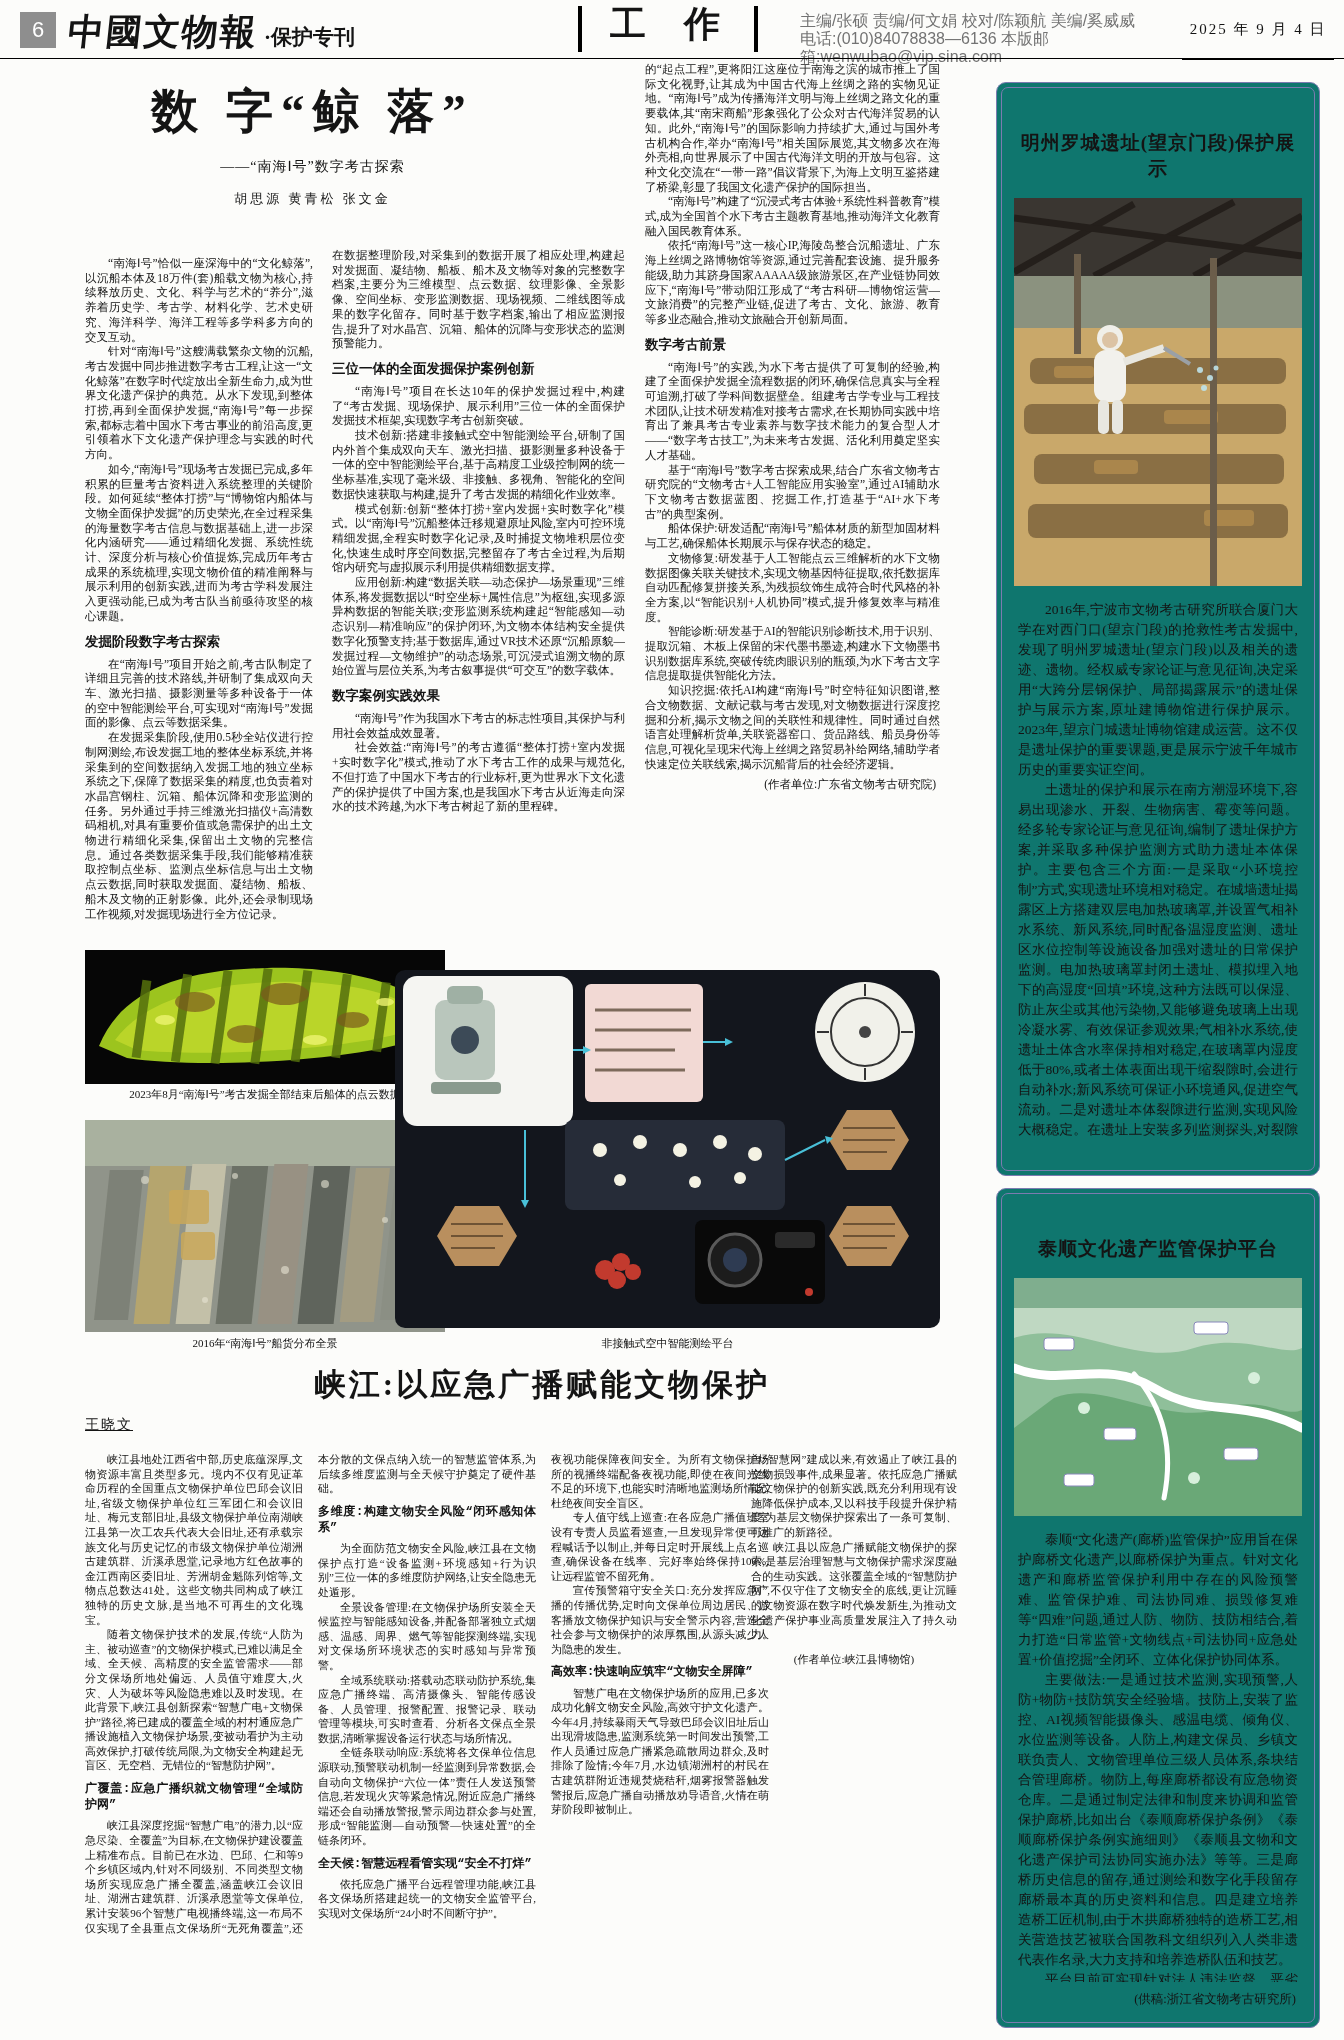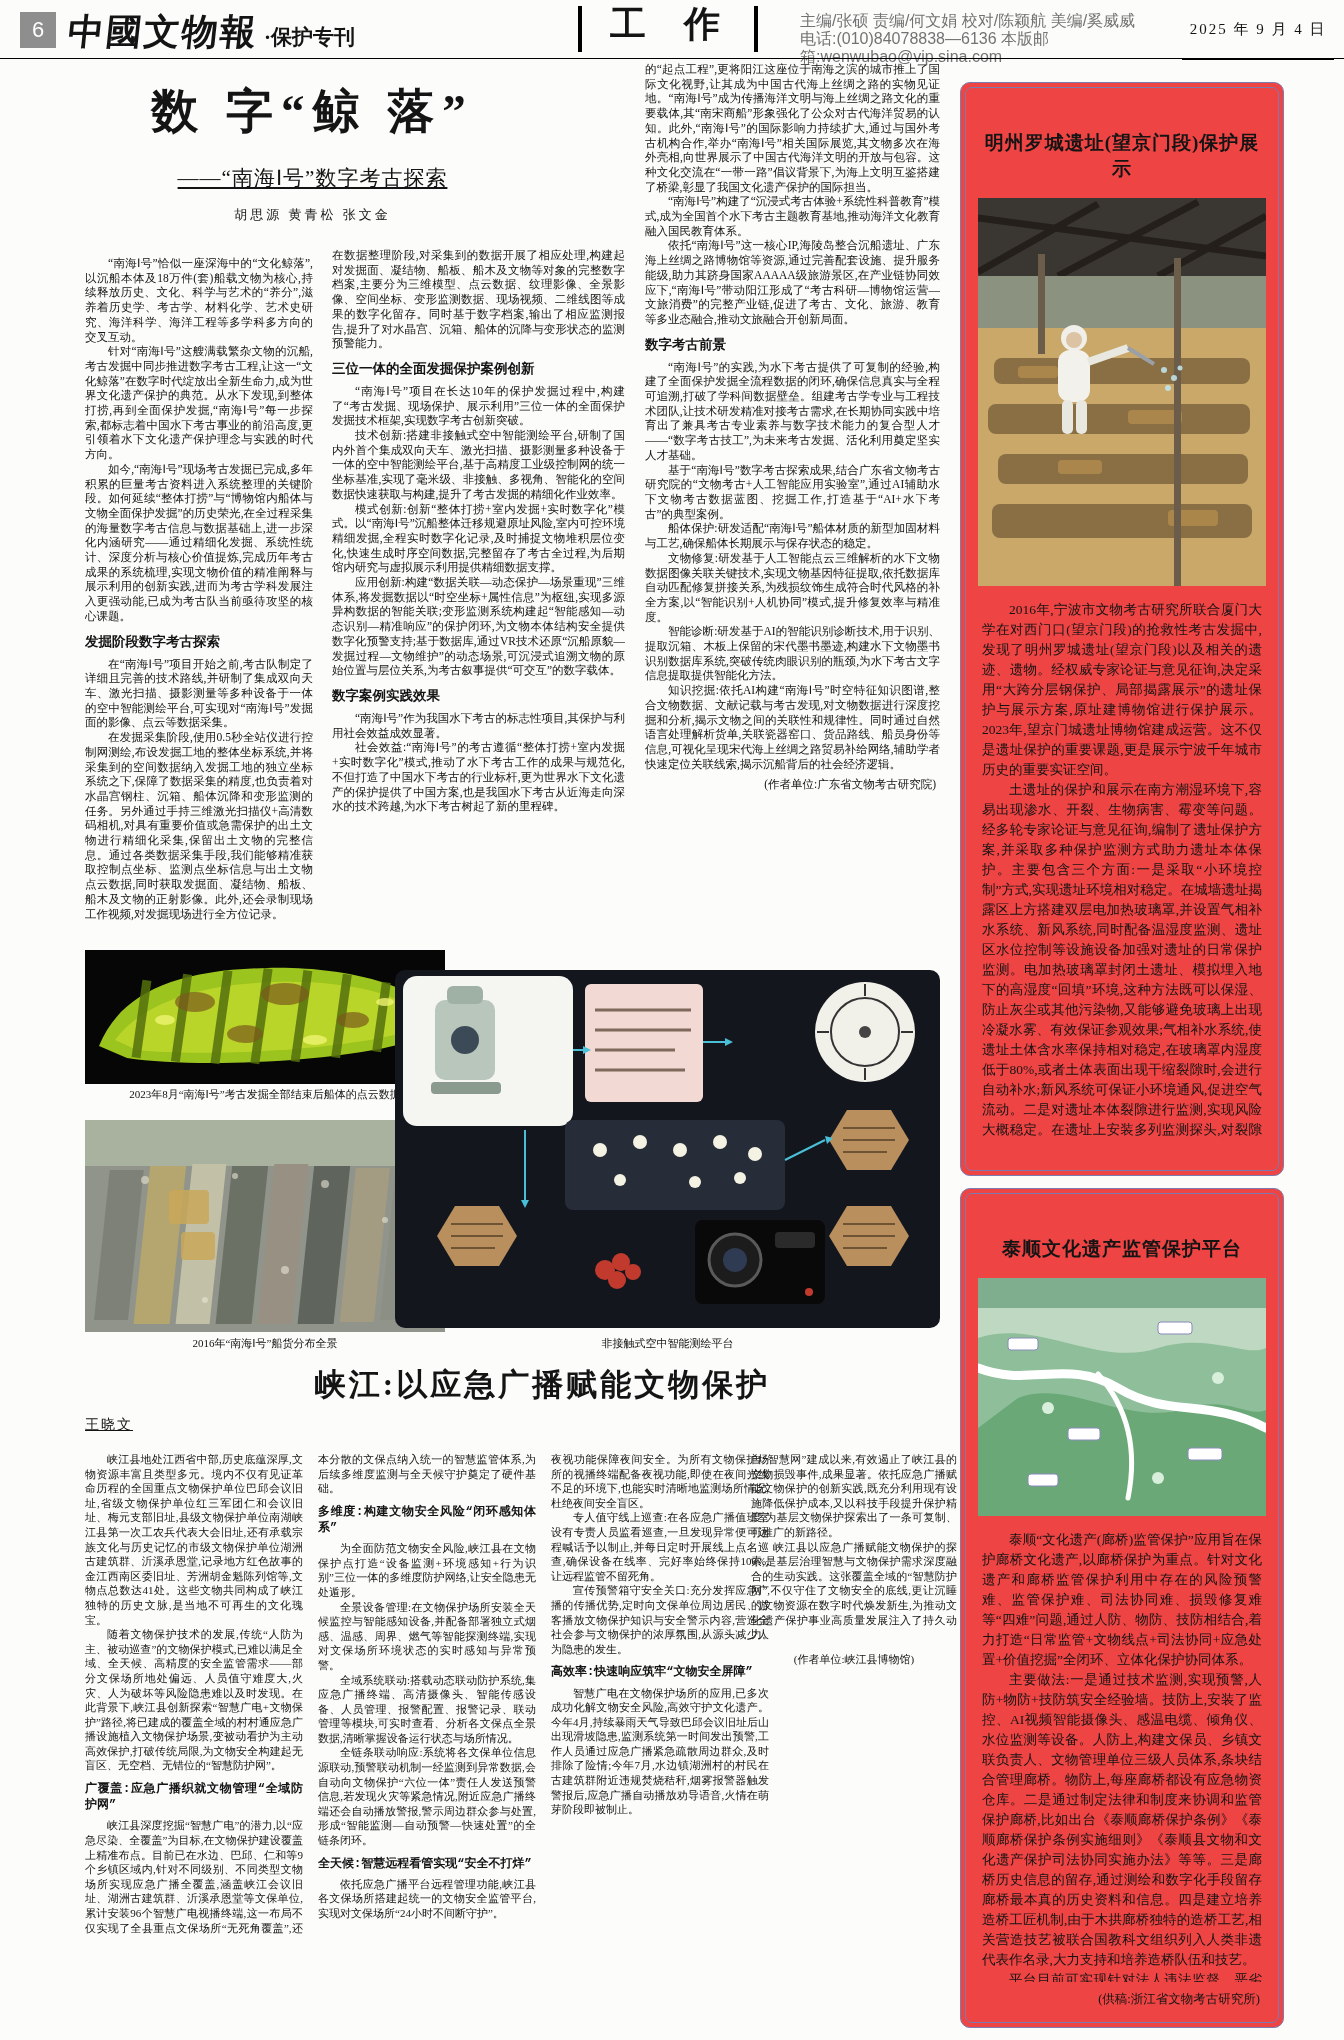--- a/index.html
+++ b/index.html
@@ -17,21 +17,21 @@
                  font-family:"Liberation Sans",sans-serif;font-weight:bold;font-size:36px;
                  letter-spacing:14px;}
   .edit-info{position:absolute;left:800px;top:12px;width:380px;font-size:16px;line-height:18px;
              font-family:"Liberation Sans",sans-serif;color:#737373;}
   .date{position:absolute;left:1182px;top:20px;width:152px;font-size:15px;letter-spacing:2px;
         border-bottom:1px solid #000;padding-bottom:20px;text-align:center;}
   .toprule{position:absolute;left:0;top:58px;width:1344px;height:1px;background:#000;}
   
   .a1-titleblock{position:absolute;left:85px;top:84px;width:455px;text-align:center;}
   .a1-title{font-size:47px;font-weight:bold;letter-spacing:8px;line-height:1.15;}
-  .a1-subtitle{font-size:21px;margin-top:26px;letter-spacing:1px;text-decoration:underline;}
+  .a1-subtitle{font-size:14px;margin-top:20px;letter-spacing:1px;}
   .a1-byline{font-size:13px;margin-top:14px;letter-spacing:3px;}
   .colblock{position:absolute;overflow:hidden;text-align:justify;}
   .a1 .para{font-size:11.5px;line-height:14.7px;margin:0;text-indent:2em;}
   .a1 .para.cont{text-indent:0;}
   .a1 .subhead{font-family:"Liberation Sans",sans-serif;font-size:13.5px;font-weight:bold;
                margin:9px 0 6px;text-indent:0;}
   .a1 .credit{font-size:11.5px;text-align:right;margin:6px 4px 0 0;}
   #a1col1{left:85px;top:256px;width:228px;height:696px;}
   #a1col2{left:332px;top:248px;width:293px;height:706px;}
   #a1col3{left:645px;top:62px;width:295px;height:900px;}
@@ -44,21 +44,21 @@
   .a2-byline{position:absolute;left:85px;top:1416px;width:915px;text-align:left;font-size:14px;letter-spacing:2px;text-decoration:underline;}
   .a2 .para{font-size:11px;line-height:14.6px;margin:0;text-indent:2em;}
   .a2 .para.cont{text-indent:0;}
   .a2 .subhead{font-family:Liberation Mono, monospace;font-size:12px;font-weight:bold;margin:8px 0 5px;text-indent:0;line-height:1.35;}
   .a2 .credit{font-size:11px;text-align:center;margin-top:10px;}
   #a2col1{left:85px;top:1452px;width:218px;height:482px;}
   #a2col2{left:318px;top:1452px;width:218px;height:482px;}
   #a2col3{left:551px;top:1452px;width:218px;height:482px;}
   #a2col4{left:751px;top:1452px;width:206px;height:482px;}
   
-  .sbox{position:absolute;left:960px;width:322px;border:1px solid #7b7bb0;border-radius:10px;background:#ef4444;}
+  .sbox{position:absolute;left:996px;width:322px;border:1px solid #7b7bb0;border-radius:10px;background:#0f766e;}
   .sbox .inner{position:absolute;left:4px;top:4px;right:4px;bottom:4px;border:1px solid #7b7bb0;border-radius:7px;overflow:hidden;}
   #sbox1{top:82px;height:1092px;}
   #sbox2{top:1188px;height:838px;}
   .sbox-title{text-align:center;font-size:19px;font-weight:bold;letter-spacing:1px;margin:42px 10px 16px;}
   .sbox-img{display:block;margin:0 auto;}
   .sbox-body{margin:14px 16px 0;text-align:justify;overflow:hidden;}
   .sbox-body .para{font-size:13.5px;line-height:20px;margin:0;text-indent:2em;}
   #sbox1 .sbox-body{height:540px;}
   #sbox2 .sbox-body{height:452px;}
   .sbox-credit{position:absolute;right:18px;bottom:14px;font-size:12.5px;}

